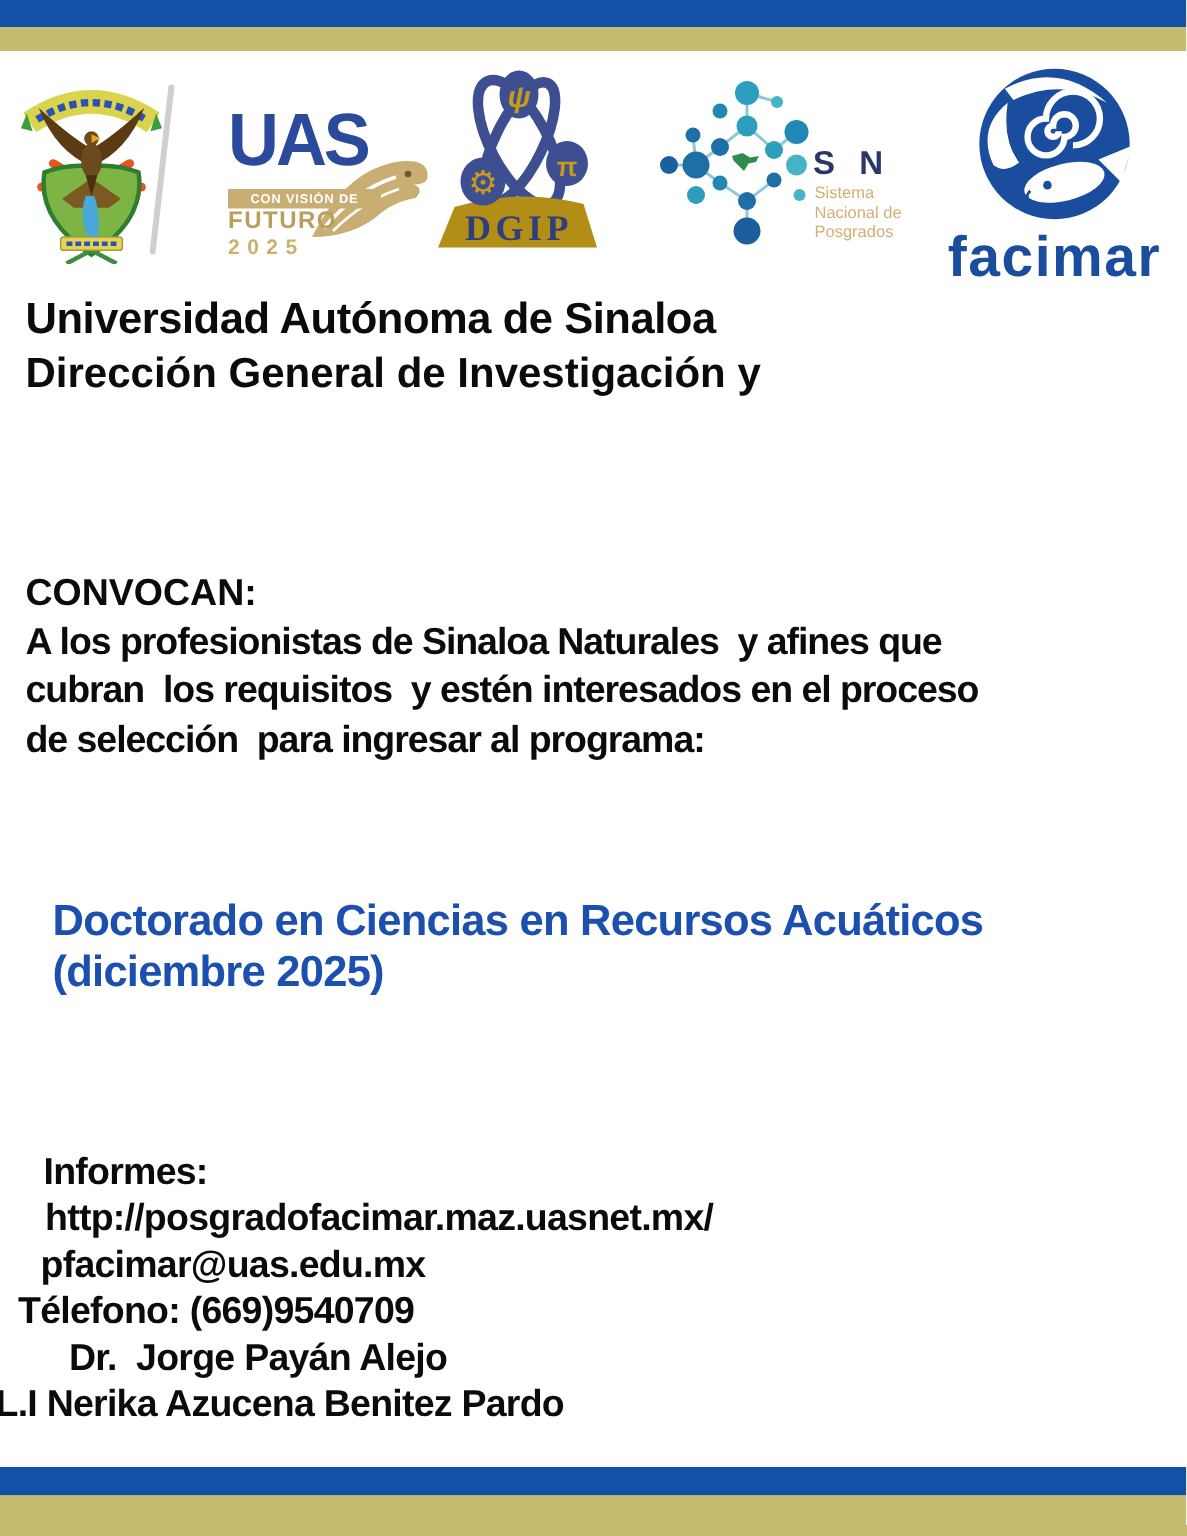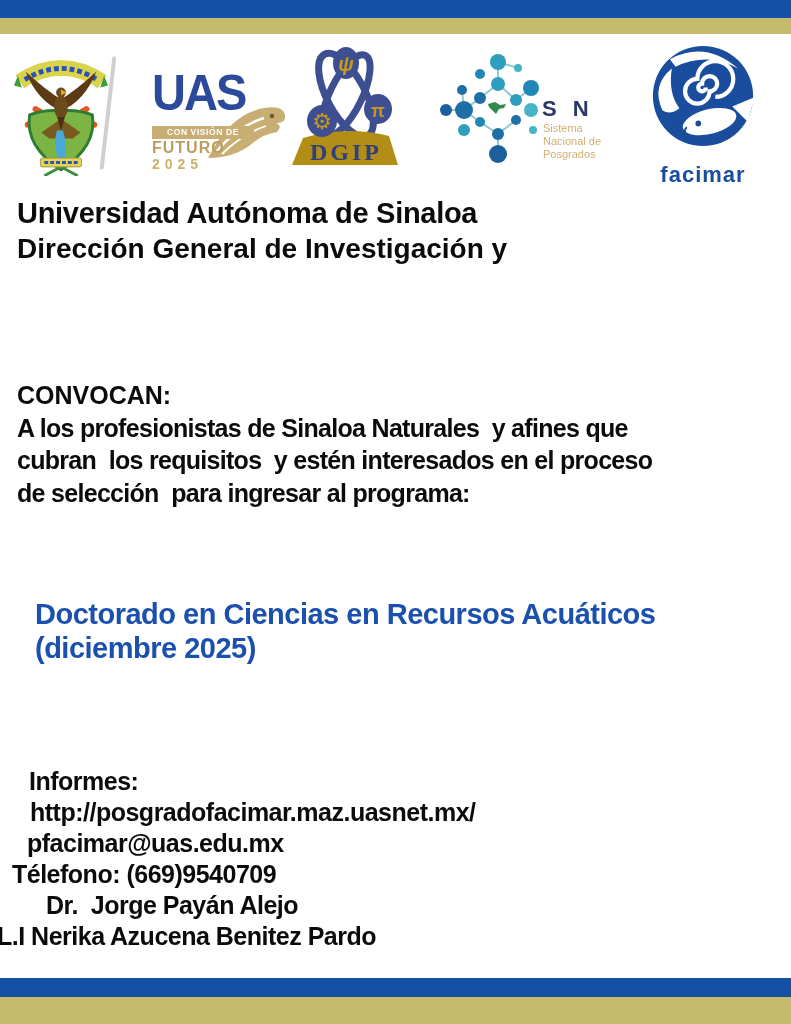--- a/index.html
+++ b/index.html
@@ -42,21 +42,21 @@
     color:#B99E5E;font-size:16px;font-weight:bold;letter-spacing:1px;text-align:left;
   }
   #uas-year{
     position:absolute;left:0;top:86px;width:102px;
     color:#CBB26A;font-size:14px;font-weight:bold;letter-spacing:5px;
   }
   #dgip-logo{left:286px;top:37px;width:118px;height:131px;}
   #snp-logo{left:436px;top:52px;width:168px;height:116px;}
   #facimar-logo{left:628px;top:44px;width:150px;height:136px;text-align:center;}
   #facimar-label{
-    margin-top:12px;color:#1A4D9E;font-size:22px;font-weight:bold;
+    margin-top:0;color:#1A4D9E;font-size:38px;font-weight:bold;
     letter-spacing:1px;line-height:1;
   }
 
   .textblock{position:absolute;left:0;width:791px;text-align:left;margin-left:17px;}
   .line{white-space:pre-wrap;position:relative;}
 
   #title-block{top:196px;font-weight:bold;font-size:28px;line-height:35px;color:#0b0b0b;}
   #title-block .t1{font-size:29px;letter-spacing:-0.3px;}
 
   #convocan-block{top:379px;font-weight:bold;font-size:25px;line-height:32.5px;}

